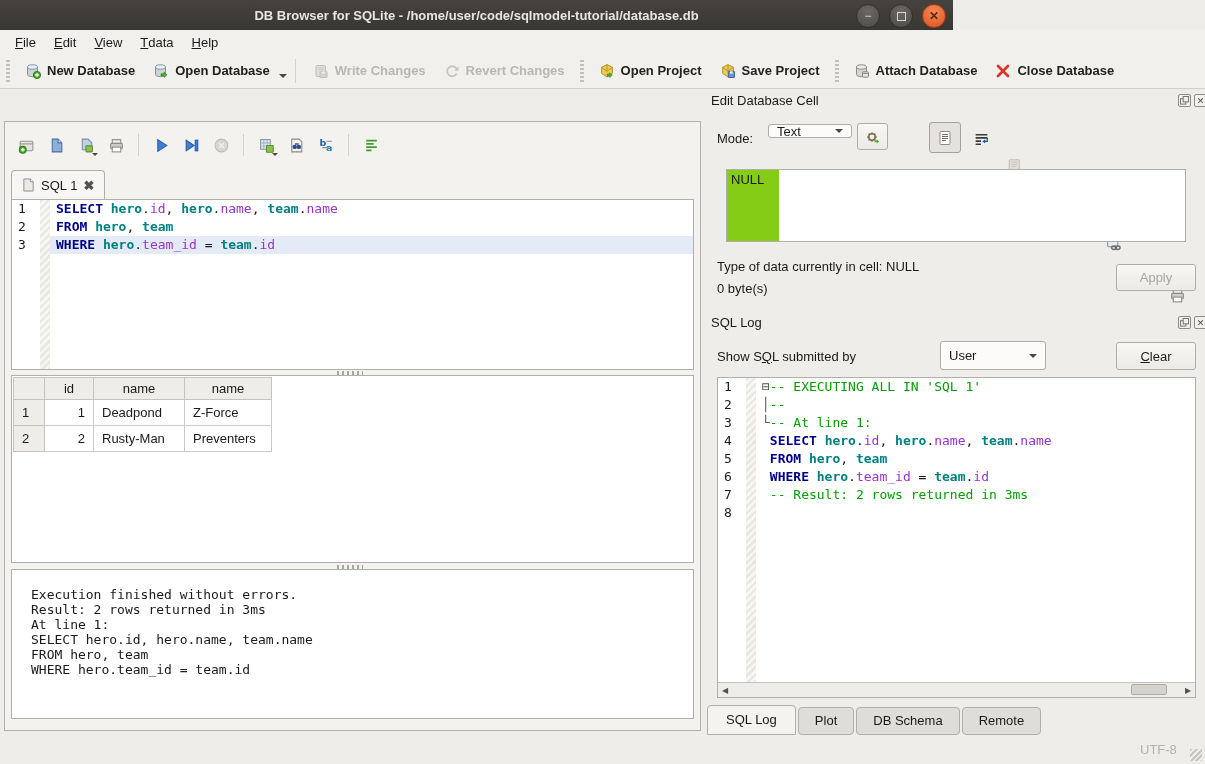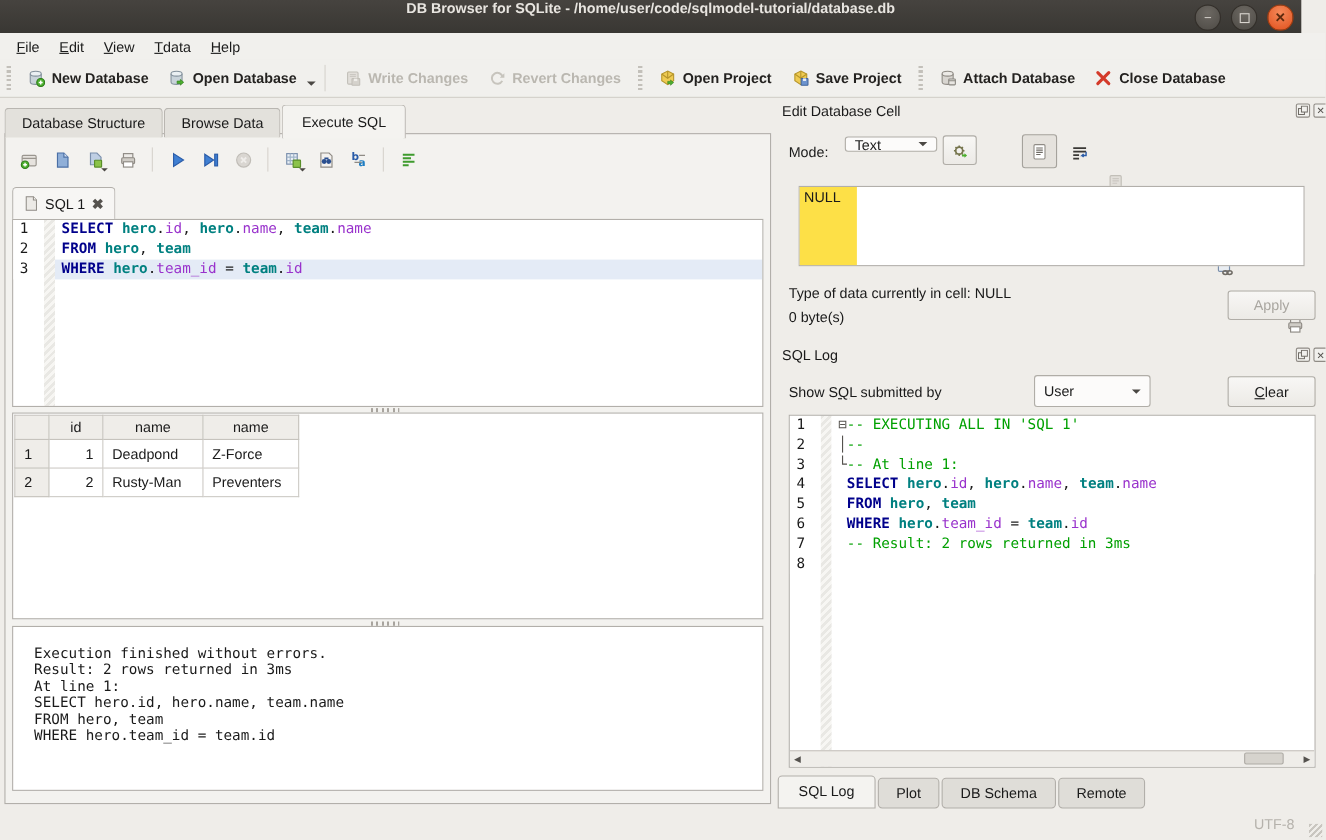--- a/index.html
+++ b/index.html
@@ -1,22 +1,22 @@
 <!DOCTYPE html>
 <html><head>
 <meta charset="utf-8">
 <style>
   html,body{margin:0;padding:0}
   body{width:1205px;height:764px;position:relative;overflow:hidden;
        font-family:"Liberation Sans",sans-serif;font-size:13px;color:#1a1a1a;background:#efede9}
   .abs{position:absolute}
   
-  .titlebar{position:absolute;left:0;top:0;width:1183px;height:30px;
+  .titlebar{position:absolute;left:0;top:0;width:953px;height:30px;
     background:linear-gradient(#46433f,#393733);border-bottom:1px solid #26241f;
-    display:flex;justify-content:center}
+    display:flex;align-items:center;justify-content:center}
   .title-text{color:#e8e5e0;font-weight:bold;font-size:13px}
   .winbtns{position:absolute;right:7px;top:4px;display:flex;gap:9px}
   .winbtn{width:22px;height:22px;border-radius:50%;display:flex;align-items:center;justify-content:center;
     font-size:12px;line-height:1;cursor:default}
   .winbtn.min,.winbtn.max{background:radial-gradient(circle at 50% 30%,#6c6862,#4d4a45);
     border:1px solid #332f2a;color:#d9d5cf}
   .maxbox{width:7px;height:7px;border:1.5px solid #d9d5cf}
   .winbtn.close{background:radial-gradient(circle at 50% 30%,#f58a5a,#e0501d);
     border:1px solid #a03c10;color:#5e2a0e;font-weight:bold}
   
@@ -98,21 +98,21 @@
     border-right:4px solid transparent;border-top:4.5px solid #4a4743}
   .sqbtn{position:absolute;border:1px solid #b0ada7;border-radius:3px;
     background:linear-gradient(#f8f7f5,#eceae6);display:flex;align-items:center;justify-content:center;
     box-sizing:border-box;color:#1a1a1a}
   .sqbtn.disabled{color:#a9a6a0}
   .gearbtn{position:absolute;left:857px;top:123px;width:31px;height:27px}
   .pressedbtn{position:absolute;left:929px;top:122px;width:32px;height:31px;background:#e5e2dd;
     border:1px solid #a5a29c;border-radius:3px;display:flex;align-items:center;justify-content:center;box-sizing:border-box}
   .cell-box{position:absolute;left:726px;top:169px;width:460px;height:73px;background:#fff;
     border:1px solid #b2afaa;box-sizing:border-box;display:flex}
-  .cell-strip{width:52px;background:#fde047;padding:2px 0 0 4px;box-sizing:border-box;color:#1a1a1a}
+  .cell-strip{width:52px;background:#84cc16;padding:2px 0 0 4px;box-sizing:border-box;color:#1a1a1a}
   .log-box{position:absolute;left:717px;top:377px;width:479px;height:321px}
   .hscroll{position:absolute;left:0;bottom:0;width:100%;height:15px;background:#efede9;
     border-top:1px solid #c6c3bd;display:flex;align-items:center;box-sizing:border-box}
   .scroll-arrow{width:14px;text-align:center;font-size:8px;color:#55524e}
   .scroll-track{flex:1;position:relative;height:100%}
   .scroll-thumb{position:absolute;right:14px;top:1px;width:36px;height:11px;background:#d6d3cd;
     border:1px solid #aeaba5;border-radius:2px;box-sizing:border-box}
   
   .dock-tabs{position:absolute;left:707px;top:705px;display:flex;align-items:flex-end}
   .dtab{padding:5px 16px;background:#dfddd8;border:1px solid #b2afaa;border-radius:4px 4px 4px 4px;
@@ -218,25 +218,20 @@
       <span>Attach Database</span>
     </div>
     <div class="tbtn">
       <svg width="16" height="16" viewBox="0 0 16 16">
           <path d="M3 3l10 10M13 3L3 13" stroke="#d43a2a" stroke-width="2.8" stroke-linecap="round"></path>
         </svg>
       <span>Close Database</span>
     </div>
   </div>
 
-  <div class="main-tabs" id="main-tabs">
-      <div class="mtab">Database Structure</div>
-      <div class="mtab">Browse Data</div>
-      <div class="mtab active">Execute SQL</div>
-    </div>
 
   <div class="left-frame">
     <div class="ed-toolbar">
       <div class="ibtn">
           <svg width="17" height="17" viewBox="0 0 16 16">
             <rect x="2" y="4" width="12" height="9" rx="1.2" fill="#e6e3de" stroke="#9a968f"></rect>
             <path d="M2 6.5h12" stroke="#9a968f"></path>
             <circle cx="4.5" cy="12" r="3.2" fill="#4caf2e" stroke="#2f7d1c"></circle>
             <path d="M4.5 10.4v3.2M2.9 12h3.2" stroke="#fff" stroke-width="1.2"></path>
           </svg>

